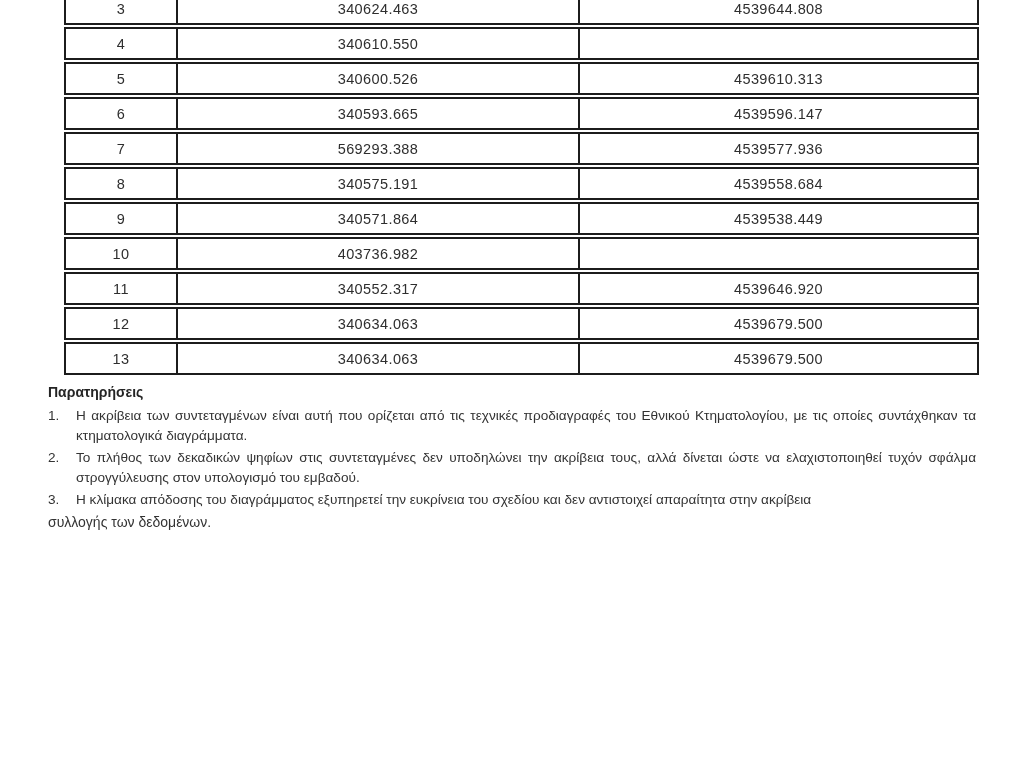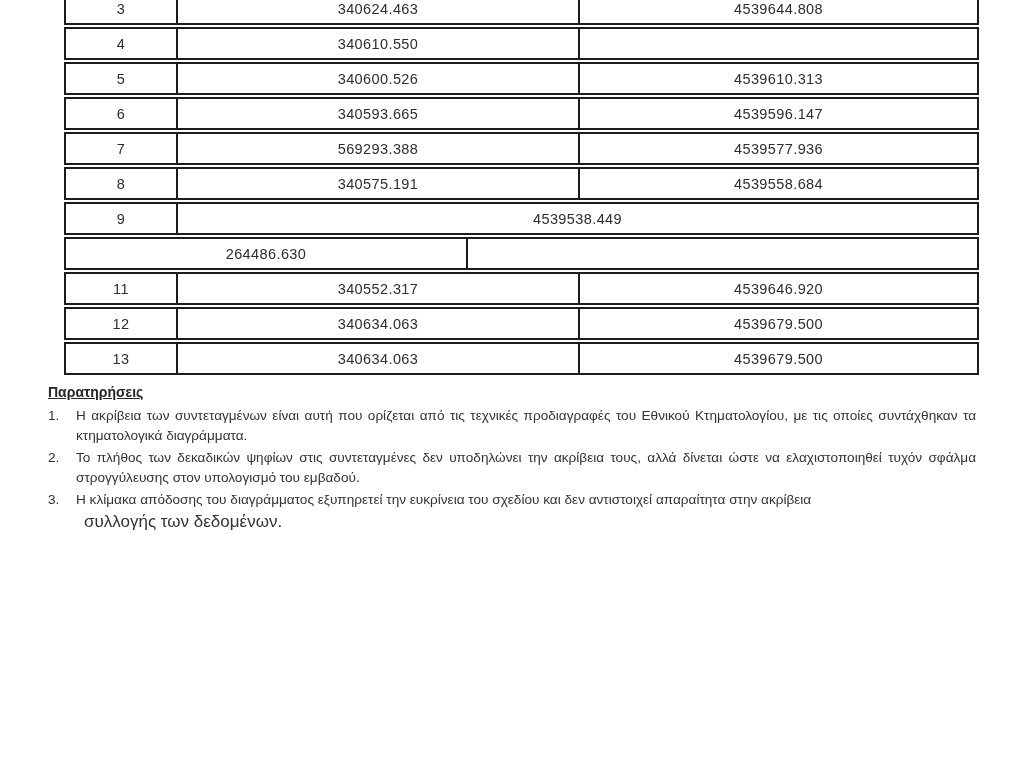--- a/index.html
+++ b/index.html
@@ -60,45 +60,43 @@
 
   
   .notes {
     position: absolute;
     left: 48px;
     top: 384px;
     width: 928px;
   }
   .notes-heading {
     font-weight: bold;
-    text-decoration: underline;
     font-size: 14px;
     color: #242424;
     margin: 0 0 6px 0;
   }
   .note {
     position: relative;
     padding-left: 28px;
     text-align: justify;
     font-size: 13.6px;
     line-height: 20px;
     margin: 0 0 2px 0;
     color: #333333;
   }
   .note-num {
     position: absolute;
     left: 0;
     top: 0;
   }
   .note-continuation {
-    font-size: 17px;
+    font-size: 14px;
     line-height: 20px;
     margin-top: 1px;
     color: #333333;
-    margin-left: 36px;
   }
 </style>
 </head>
 <body>
 
 <div class="page">
 
   <div class="coord-table">
       <div class="t-row">
         <div class="t-cell c-num">3</div>
@@ -124,24 +122,26 @@
         <div class="t-cell c-x">569293.388</div>
         <div class="t-cell c-y">4539577.936</div>
       </div>
       <div class="t-row">
         <div class="t-cell c-num">8</div>
         <div class="t-cell c-x">340575.191</div>
         <div class="t-cell c-y">4539558.684</div>
       </div>
       <div class="t-row">
         <div class="t-cell c-num">9</div>
+        <div class="t-cell c-x">340571.864</div>
         <div class="t-cell c-y">4539538.449</div>
       </div>
       <div class="t-row">
-        <div class="t-cell c-x">264486.630</div>
+        <div class="t-cell c-num">10</div>
+        <div class="t-cell c-x">403736.982</div>
       </div>
       <div class="t-row">
         <div class="t-cell c-num">11</div>
         <div class="t-cell c-x">340552.317</div>
         <div class="t-cell c-y">4539646.920</div>
       </div>
       <div class="t-row">
         <div class="t-cell c-num">12</div>
         <div class="t-cell c-x">340634.063</div>
         <div class="t-cell c-y">4539679.500</div>

